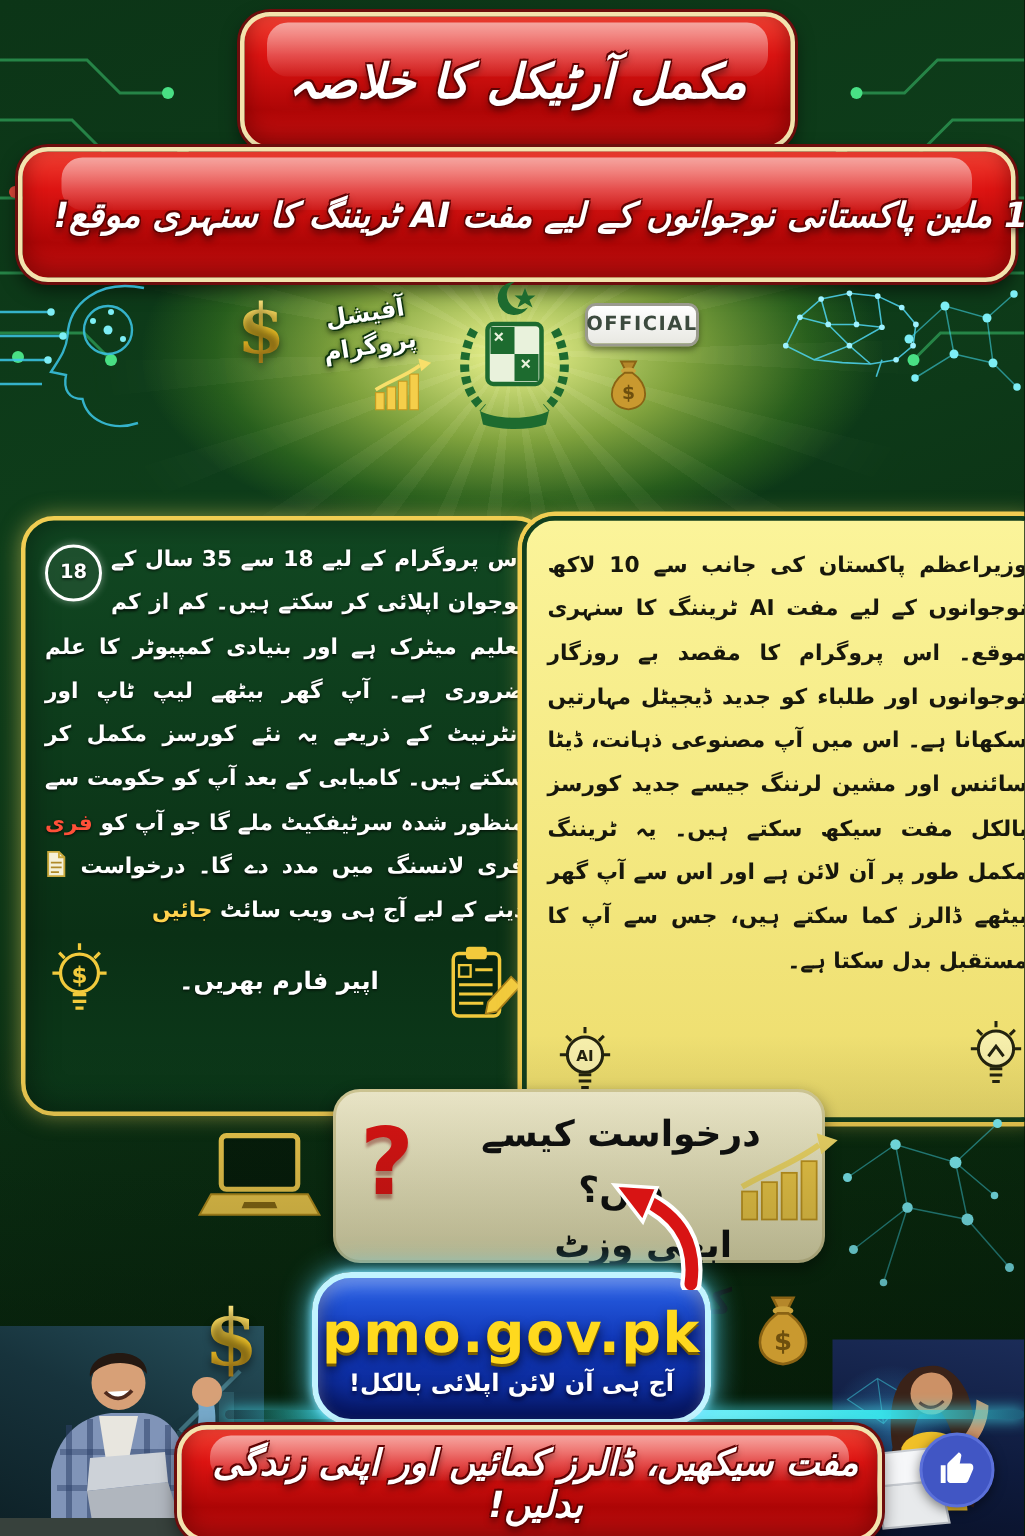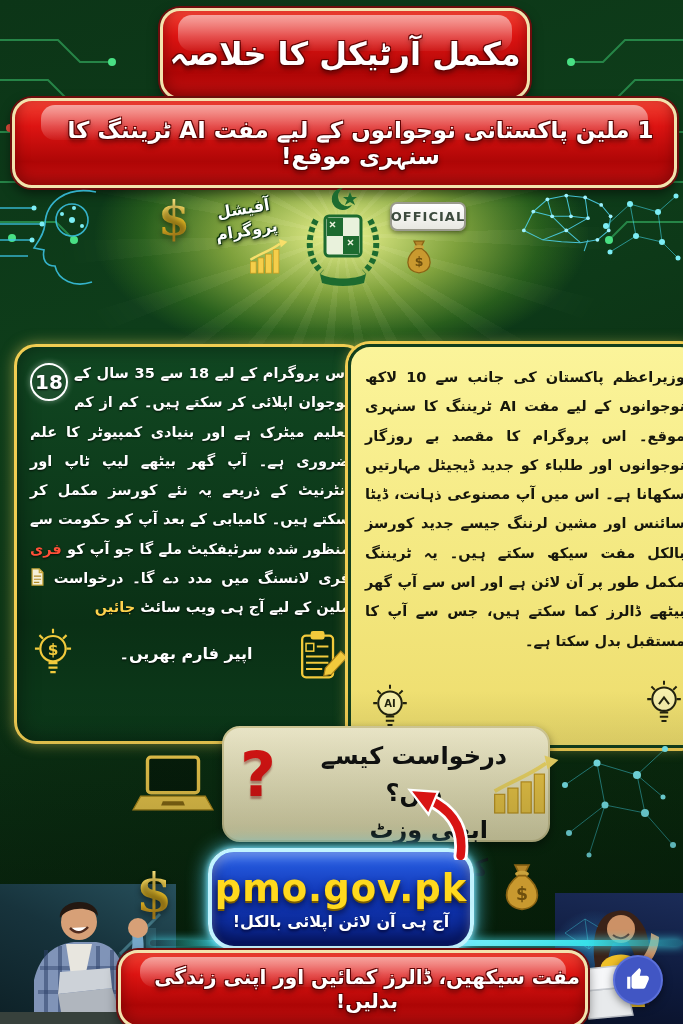--- a/index.html
+++ b/index.html
@@ -23,20 +23,21 @@
     mask-image:radial-gradient(ellipse 380px 260px at 50% 38%,#000 0%,transparent 75%);
     pointer-events:none;
   }
   .bottom-vignette{left:0;top:690px;width:683px;height:334px;
     background:linear-gradient(180deg,transparent,rgba(2,12,4,.55));pointer-events:none;}
   
   .red-banner{
     background:linear-gradient(180deg,#f24133 0%,#dd1412 30%,#ae0606 72%,#cf1111 100%);
     border:3px solid #f3e3ae;border-radius:20px;
     box-shadow:0 0 0 2px #6d0d0d,0 5px 12px rgba(0,0,0,.55),inset 0 -6px 14px rgba(90,0,0,.6);
+    font-style:italic;
   }
   .red-banner:before{
     content:"";position:absolute;left:4%;right:4%;top:5%;height:42%;border-radius:14px;
     background:linear-gradient(180deg,rgba(255,255,255,.55),rgba(255,255,255,.05));
   }
   .red-banner .btxt{
     position:relative;z-index:2;display:flex;align-items:center;justify-content:center;
     width:100%;height:100%;color:#fff;font-weight:bold;text-align:center;direction:rtl;
     text-shadow:1px 1px 0 #5f0303,-1px 1px 0 #5f0303,1px -1px 0 #5f0303,-1px -1px 0 #5f0303,0 3px 5px rgba(0,0,0,.55);
   }
@@ -100,21 +101,21 @@
     border:2px solid #9a9a8e;border-radius:7px;
     color:#3c4a3e;font-size:13px;font-weight:bold;letter-spacing:1px;
     display:flex;align-items:center;justify-content:center;
     box-shadow:0 2px 4px rgba(0,0,0,.4);
   }
   .program-label{color:#fff;font-weight:bold;font-size:16px;direction:rtl;text-align:center;line-height:1.4;
     text-shadow:0 0 3px #123c10,1px 1px 0 #0c2e0c,-1px -1px 0 #0c2e0c,0 2px 4px rgba(0,0,0,.7);
     transform:rotate(-9deg);}
   .age-badge{
     float:left;width:34px;height:34px;border-radius:50%;border:2px solid #fff;
-    color:#fff;font-weight:bold;font-size:20px;display:flex;align-items:center;justify-content:center;
+    color:#fff;font-weight:bold;font-size:13px;display:flex;align-items:center;justify-content:center;
     margin:4px 6px 2px 0;background:rgba(255,255,255,.06);box-shadow:0 0 6px rgba(255,255,255,.4);
   }
   .doc-ico{display:inline-block;vertical-align:-3px;}
   .photo{overflow:hidden;}
   .photo-left{background:linear-gradient(205deg,#27505c 0%,#17333c 45%,#0d2026 100%);}
   .photo-right{background:radial-gradient(circle 60px at 30% 45%,rgba(60,160,220,.45),transparent 70%),linear-gradient(190deg,#1b2c58 0%,#0e1a3c 60%,#091128 100%);}
   .thumb-circle{
     width:46px;height:46px;border-radius:50%;background:#4156c4;border:2px solid #5b70da;
     display:flex;align-items:center;justify-content:center;box-shadow:0 2px 8px rgba(0,0,0,.5);
   }
@@ -266,21 +267,21 @@
       </g>
   </svg>
 
 
   <div class="abs box-green" style="left:14px;top:344px;width:320px;height:374px;padding:12px 13px 8px">
     <div class="body-txt">
       <span class="age-badge">18</span><span>اس پروگرام کے لیے 18 سے 35 سال کے نوجوان اپلائی کر سکتے ہیں۔ کم از کم تعلیم میٹرک ہے اور بنیادی کمپیوٹر کا علم ضروری ہے۔ آپ گھر بیٹھے لیپ ٹاپ اور انٹرنیٹ کے ذریعے یہ نئے کورسز مکمل کر سکتے ہیں۔ کامیابی کے بعد آپ کو حکومت سے منظور شدہ سرٹیفکیٹ ملے گا جو آپ کو </span><span class="red-word">فری</span><span> فری لانسنگ میں مدد دے گا۔ درخواست </span><svg class="doc-ico" width="15" height="18" viewBox="0 0 16 20">
           <path d="M2 1 H10 L14 5 V19 H2 Z" fill="#f5f0d8" stroke="#caa93c" stroke-width="1.4"></path>
           <path d="M10 1 V5 H14" fill="none" stroke="#caa93c" stroke-width="1.4"></path>
           <path d="M4 9 H12 M4 12.5 H12 M4 16 H10" stroke="#b08a2a" stroke-width="1.2"></path>
-        </svg><span> ملین کے لیے آج ہی ویب سائٹ </span><span class="gold-word">جائیں</span>
+        </svg><span> دینے کے لیے آج ہی ویب سائٹ </span><span class="gold-word">جائیں</span>
     </div>
     <div style="display:flex;align-items:center;justify-content:space-between;margin-top:4px">
       <svg width="54" height="54" viewBox="0 0 70 70">
         <rect x="8" y="10" width="40" height="54" rx="5" fill="rgba(0,0,0,.25)" stroke="#f2ca3c" stroke-width="3"></rect>
         <rect x="19" y="4" width="18" height="11" rx="3" fill="#f2ca3c"></rect>
         <rect x="13" y="20" width="10" height="10" fill="none" stroke="#f2ca3c" stroke-width="2"></rect>
         <path d="M27 24 H42 M13 37 H42 M13 45 H42 M13 53 H34" stroke="#f2ca3c" stroke-width="2.6"></path>
         <path d="M38 52 L58 30 L66 38 L46 60 L36 62 Z" fill="#f2ca3c" stroke="#a87e18" stroke-width="1.5"></path>
       </svg>
       <span class="body-txt" style="font-size:16px">اپیر فارم بھریں۔</span>
@@ -413,17 +414,17 @@
   </div>
   <svg class="abs" style="left:496px;top:858px;width:52px;height:56px;z-index:2" viewBox="0 0 60 64">
     <path d="M22 8 H38 L33 18 H27 Z" fill="#b5872a" stroke="#8a6314" stroke-width="2"></path>
     <ellipse cx="30" cy="18" rx="8" ry="3.5" fill="#caa23c"></ellipse>
     <path d="M26 20 C8 32 6 56 30 59 C54 56 52 32 34 20 Z" fill="#c9992f" stroke="#8a6314" stroke-width="2"></path>
     <text x="30" y="48" font-size="20" font-weight="bold" fill="#6e4f0e" text-anchor="middle">$</text>
   </svg>
 
   <div class="abs cyan-line" style="left:150px;top:940px;width:533px;height:6px;z-index:2"></div>
   <div class="abs red-banner" style="left:118px;top:950px;width:464px;height:72px;z-index:3">
-    <div class="btxt" style="font-size:20px;padding:0 14px">مفت سیکھیں، ڈالرز کمائیں اور اپنی زندگی بدلیں!</div>
+    <div class="btxt" style="font-size:24px;padding:0 4px">مفت سیکھیں، ڈالرز کمائیں اور اپنی زندگی بدلیں!</div>
   </div>
 
   <div class="abs bottom-vignette"></div>
 </div>
 
 </body></html>

